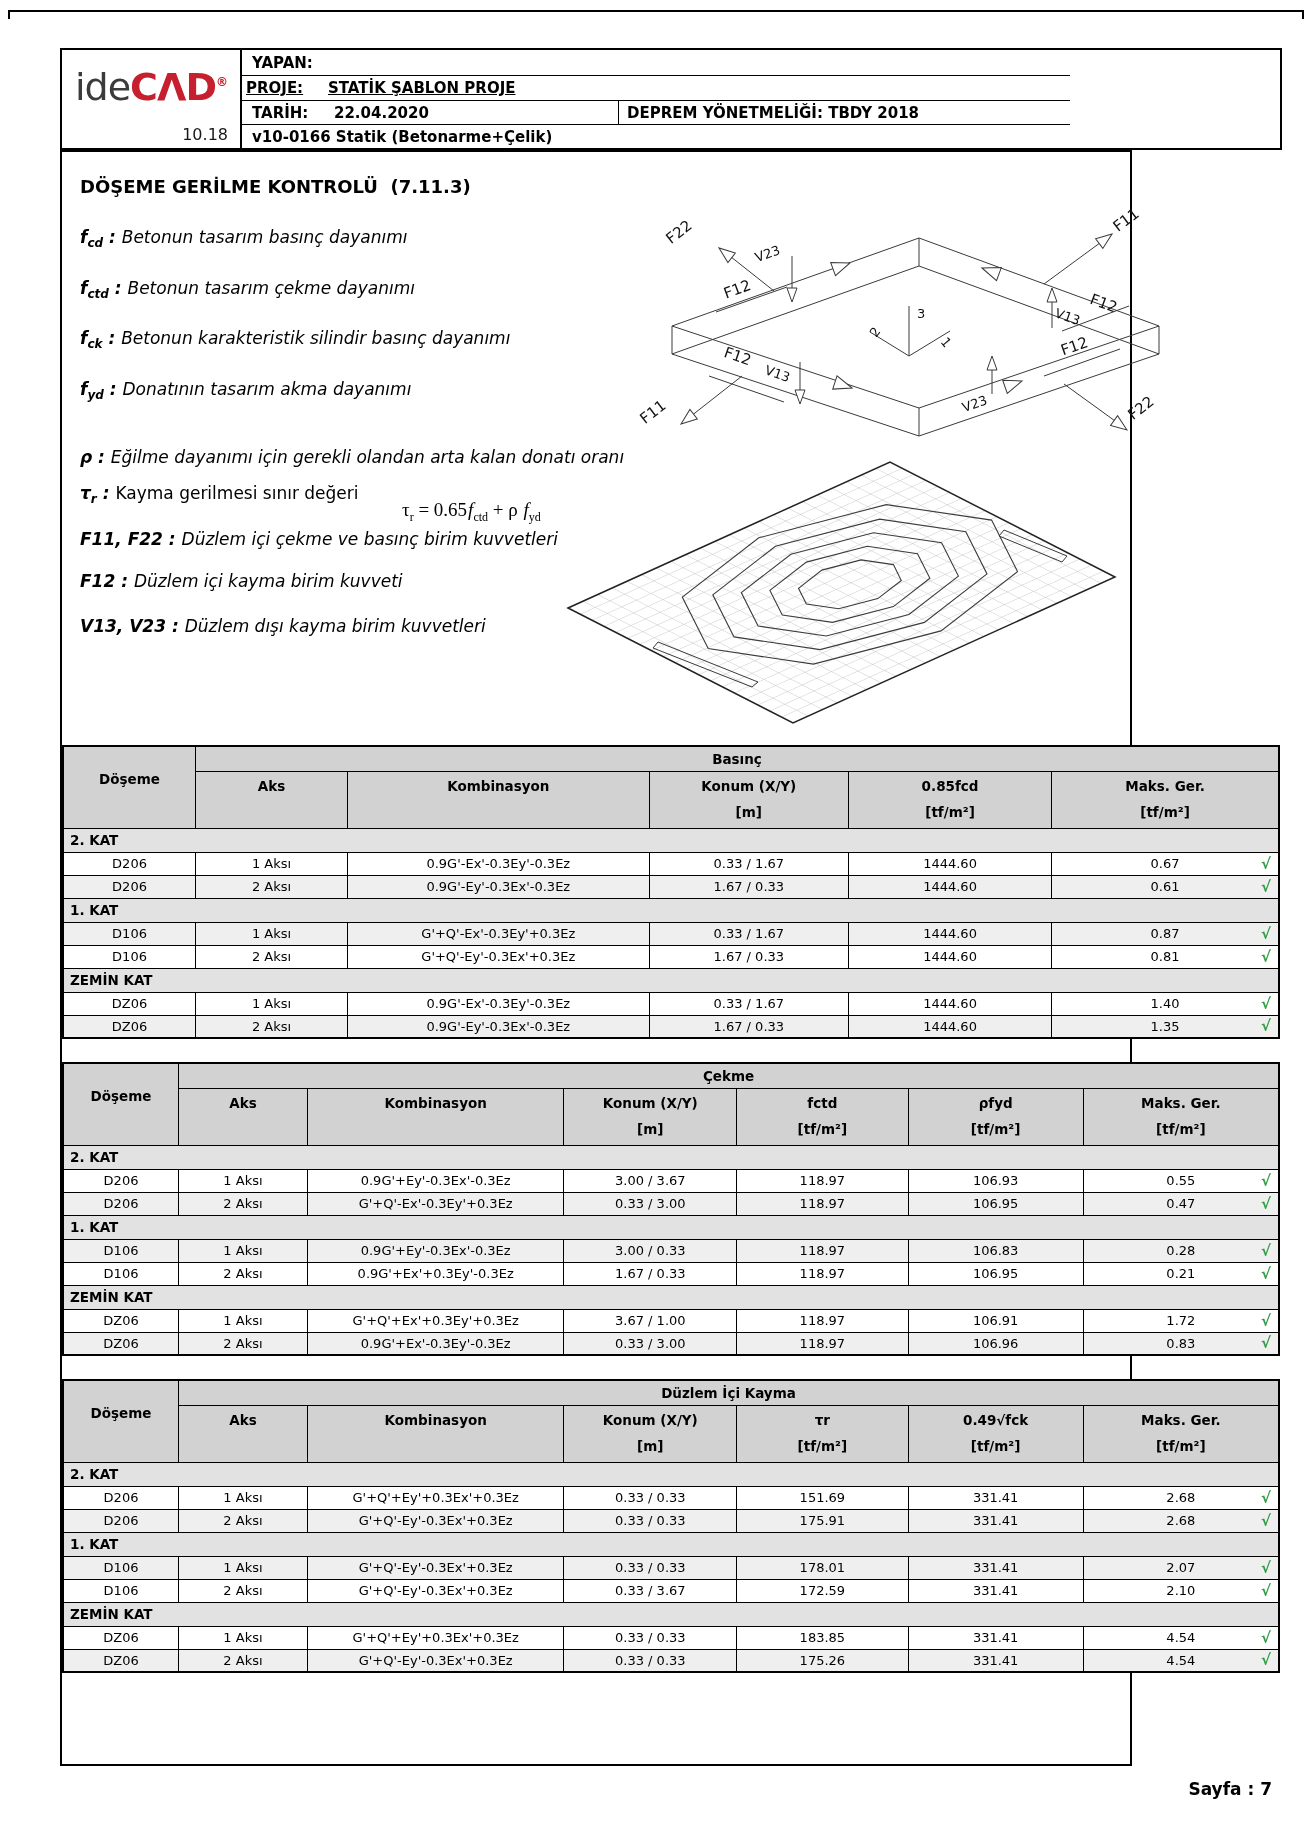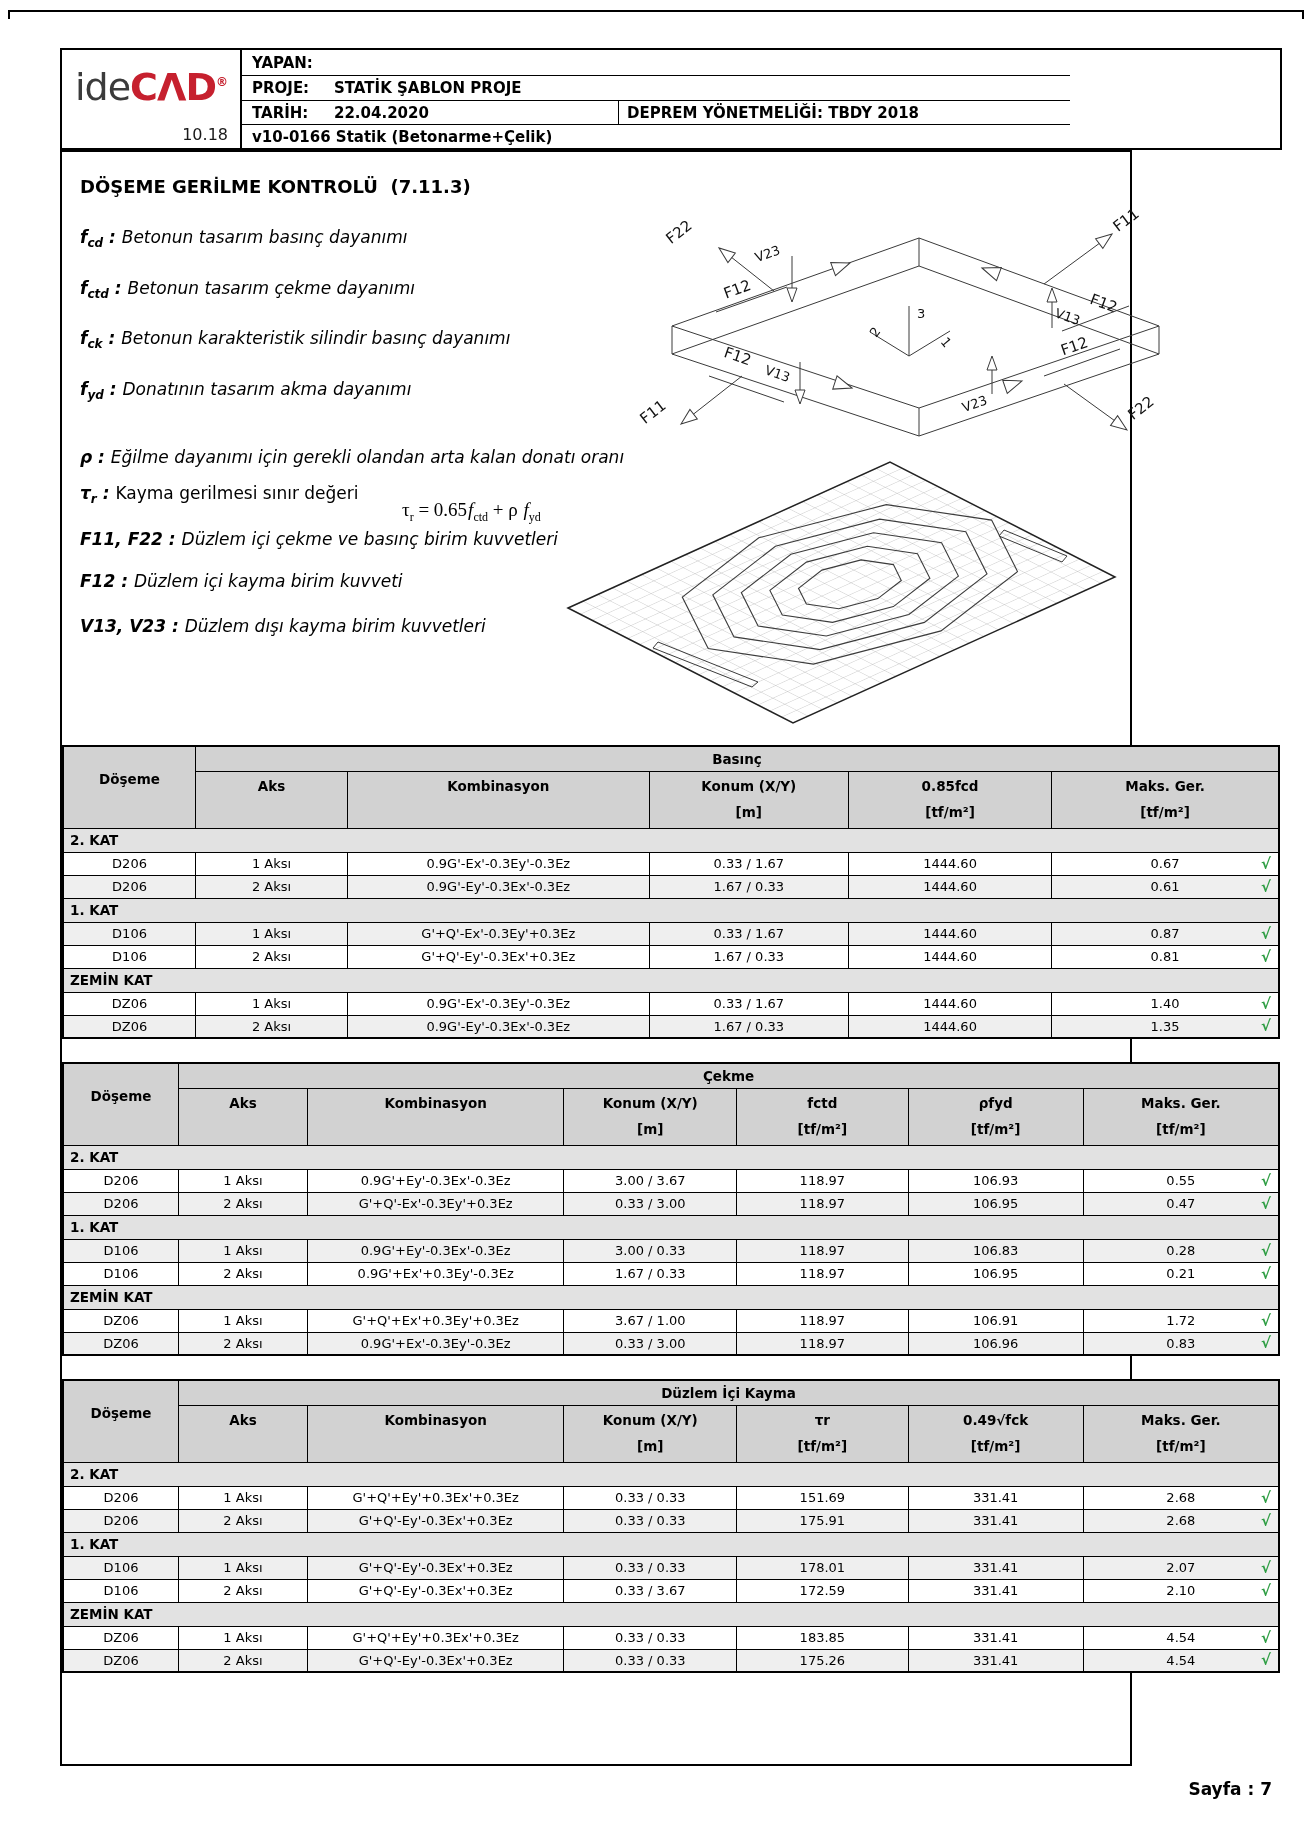--- a/index.html
+++ b/index.html
@@ -14,21 +14,21 @@
   .hdr-logo{width:180px;border-right:2px solid #000;position:relative;box-sizing:border-box;}
   .logo-line{margin-top:12px;text-align:center;font-size:38px;letter-spacing:-1px;line-height:40px;white-space:nowrap;}
   .logo-ide{color:#3b3b3b;}
   .logo-cad{font-weight:bold;}
   .logo-reg{font-size:12px;vertical-align:super;}
   .logo-ver{position:absolute;right:12px;bottom:4px;font-size:16px;color:#1a1a1a;}
   .hdr-mid{width:828px;display:flex;flex-direction:column;box-sizing:border-box;}
   .hrow{border-bottom:1px solid #000;display:flex;align-items:center;box-sizing:border-box;
         font-size:15px;font-weight:bold;}
   .hrow.r1{height:27px;padding-left:10px;align-items:center;}
-  .hrow.r2{height:25px;padding-left:10px;}
+  .hrow.r2{height:25px;padding-left:4px;text-decoration:underline;}
   .hrow.r3{height:25px;padding-left:0;}
   .hrow.r4{height:23px;border-bottom:none;padding-left:10px;}
   .hlabel{display:inline-block;width:82px;}
   .hcell-left{width:377px;height:100%;border-right:1px solid #000;display:flex;align-items:center;
               padding-left:10px;box-sizing:border-box;}
   .hcell-right{flex:1;height:100%;display:flex;align-items:center;padding-left:8px;box-sizing:border-box;}
   .hdr-right{flex:1;}
 
   
   .main-box{position:absolute;left:60px;top:150px;width:1072px;height:1616px;border:2px solid #000;

